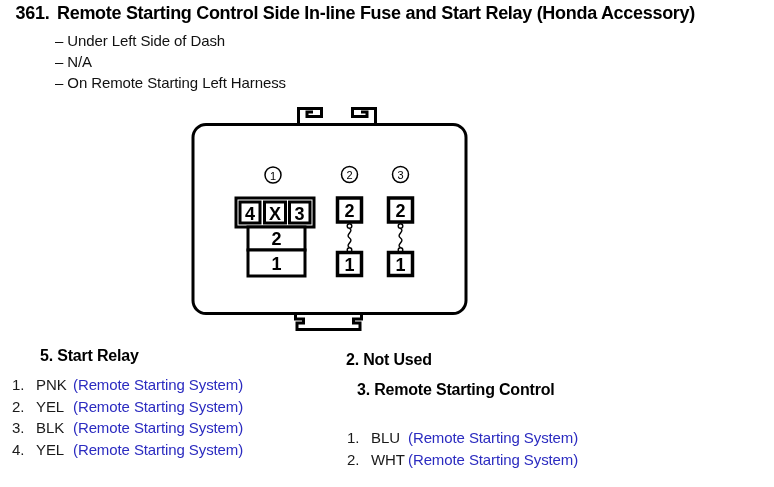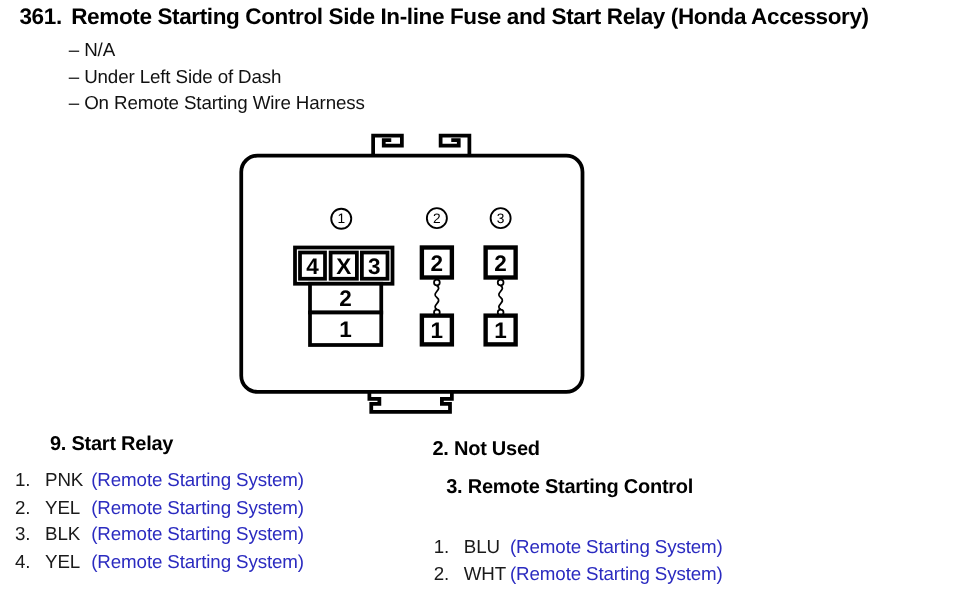--- a/index.html
+++ b/index.html
@@ -44,23 +44,23 @@
 <body>
 
 <div class="page">
 
   <div class="title-row">
     <span class="title-num">361.</span>
     <span class="title-text">Remote Starting Control Side In-line Fuse and Start Relay (Honda Accessory)</span>
   </div>
 
   <div class="notes">
+    <div>– Under Left Side of Dash</div>
     <div>– N/A</div>
-    <div>– Under Left Side of Dash</div>
-    <div>– On Remote Starting Wire Harness</div>
+    <div>– On Remote Starting Left Harness</div>
   </div>
 
   <svg class="diagram" width="300" height="240" viewBox="0 0 300 240">
 
     <rect x="13" y="24.5" width="273" height="189" rx="13" fill="#fff" stroke="#000" stroke-width="3"></rect>
 
     <path d="M118.5 24 V8.5 H141.5 V16.5 H127 V12 H133" fill="none" stroke="#000" stroke-width="3"></path>
     <path d="M195.5 24 V8.5 H172.5 V16.5 H187 V12 H181" fill="none" stroke="#000" stroke-width="3"></path>
     <path d="M115.5 214 V219 H123.5 V223 H117 V229.5 H180 V223 H173.5 V219 H181.5 V214" fill="none" stroke="#000" stroke-width="3"></path>
 
@@ -93,21 +93,21 @@
 
     <rect x="208.5" y="98" width="24" height="24" fill="#fff" stroke="#000" stroke-width="3.5"></rect>
     <text class="pin-digit" x="220.5" y="110.5" text-anchor="middle" dominant-baseline="central">2</text>
     <circle cx="220.5" cy="126" r="2.3" fill="#fff" stroke="#000" stroke-width="1.4"></circle>
     <path d="M220.5 128.5 C225.5 131.5 215.5 134.5 220.5 138 C225.5 141.5 215.5 144.5 220.5 147.5" fill="none" stroke="#000" stroke-width="1.4"></path>
     <circle cx="220.5" cy="150" r="2.3" fill="#fff" stroke="#000" stroke-width="1.4"></circle>
     <rect x="208.5" y="152.5" width="24" height="23" fill="#fff" stroke="#000" stroke-width="3.5"></rect>
     <text class="pin-digit" x="220.5" y="164.5" text-anchor="middle" dominant-baseline="central">1</text>
   </svg>
 
-  <div class="legend-heading" id="h-start-relay">9. Start Relay</div>
+  <div class="legend-heading" id="h-start-relay">5. Start Relay</div>
 
   <div class="pin-list" id="pins-left">
     <div class="pin-line">
       <span class="pin-num">1.</span>
       <span class="pin-wire">PNK</span>
       <span class="pin-sys">(Remote Starting System)</span>
     </div>
     <div class="pin-line">
       <span class="pin-num">2.</span>
       <span class="pin-wire">YEL</span>

